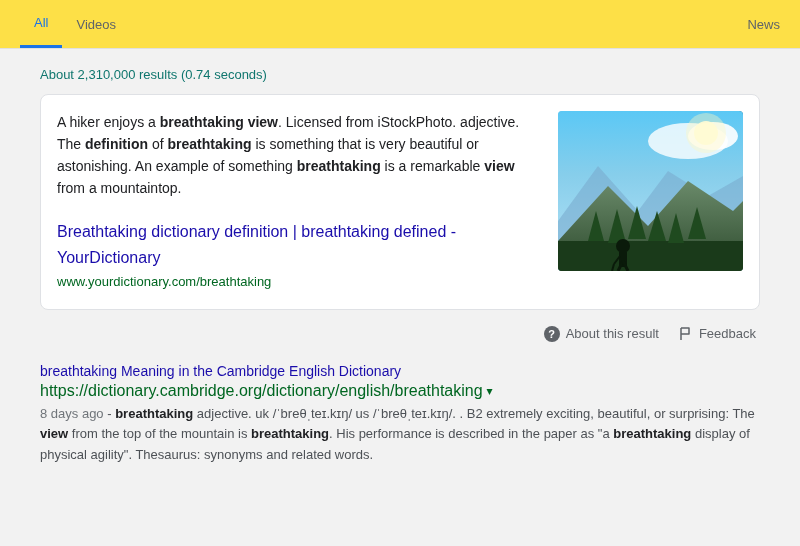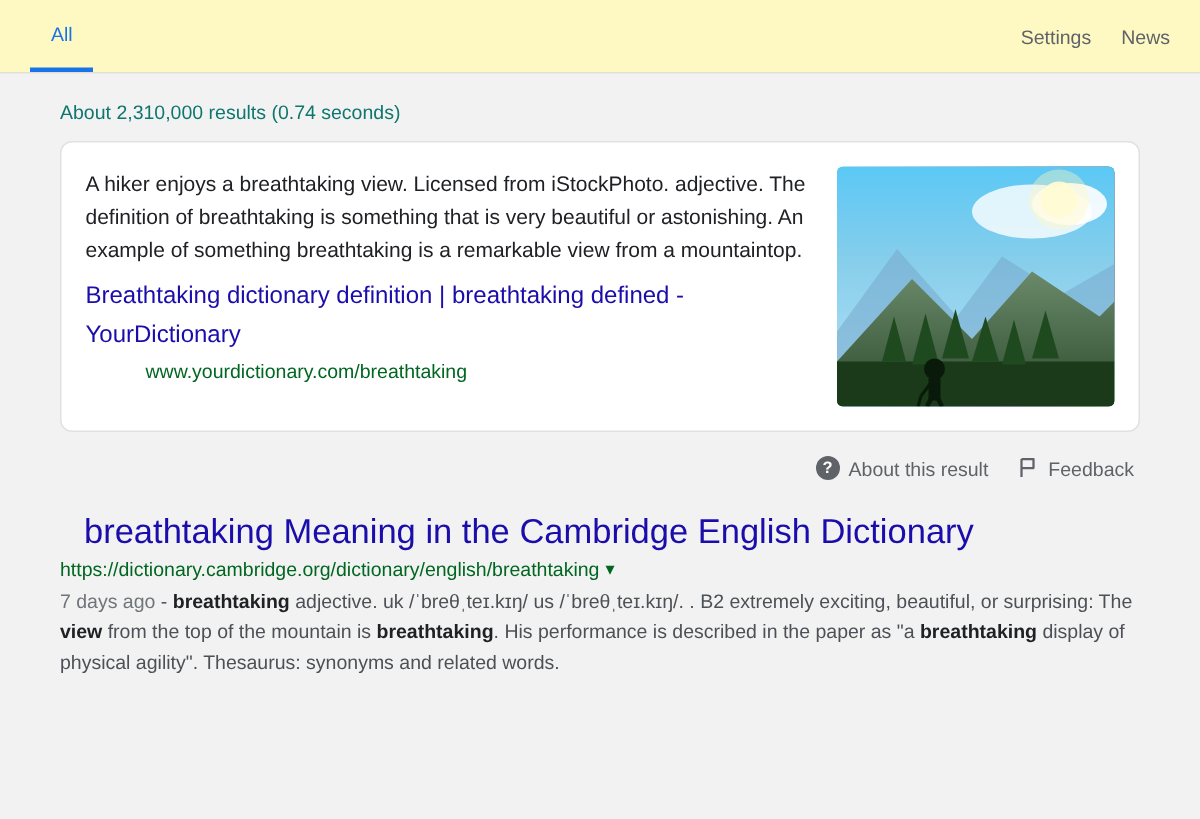--- a/index.html
+++ b/index.html
@@ -5,21 +5,21 @@
     * { margin: 0; padding: 0; box-sizing: border-box; }
     body {
       font-family: Arial, sans-serif;
       background: #f2f2f2;
       font-size: 14px;
       color: #212121;
     }
 
     
     .top-nav {
-      background: #fef9c3;
+      background: #fde047;
       border-bottom: 1px solid #e0e0e0;
       display: flex;
       align-items: center;
       padding: 0 20px;
       height: 49px;
       position: relative;
     }
     .nav-items {
       display: flex;
       align-items: center;
@@ -82,44 +82,43 @@
       display: flex;
       gap: 16px;
     }
     .featured-text {
       flex: 1;
       font-size: 14px;
       line-height: 1.58;
       color: #202124;
     }
     .featured-text b {
-      font-weight: 400;
+      font-weight: 700;
     }
     .featured-image {
       width: 185px;
       height: 160px;
       border-radius: 4px;
       background: linear-gradient(135deg, #87CEEB 0%, #5ba3c9 20%, #2d7d9a 40%, #1a5276 60%, #0d3b47 80%, #1a4a1a 90%, #2d5a1b 100%);
       flex-shrink: 0;
       position: relative;
       overflow: hidden;
     }
     
     .featured-link {
       display: block;
-      margin-top: 8px;
+      margin-top: 20px;
       color: #1a0dab;
       font-size: 16px;
       text-decoration: none;
     }
     .featured-url {
       color: #006621;
       font-size: 13px;
       margin-top: 2px;
-      margin-left: 40px;
     }
 
     
     .meta-row {
       display: flex;
       justify-content: flex-end;
       align-items: center;
       gap: 20px;
       padding: 8px 4px 12px 4px;
       font-size: 13px;
@@ -151,36 +150,35 @@
       position: relative;
       flex-shrink: 0;
     }
 
     
     .result-item {
       background: transparent;
       padding: 8px 0 12px 0;
     }
     .result-title {
-      font-size: 23px;
+      font-size: 14px;
       color: #1a0dab;
       text-decoration: none;
       line-height: 1.3;
       cursor: pointer;
-      margin-left: 16px;
     }
     .result-url-row {
       display: flex;
       align-items: center;
       gap: 4px;
       margin: 2px 0 4px 0;
     }
     .result-url {
       color: #006621;
-      font-size: 13px;
+      font-size: 16px;
     }
     .result-url-arrow {
       color: #006621;
       font-size: 12px;
     }
     .result-snippet {
       font-size: 13px;
       color: #4d5156;
       line-height: 1.58;
     }
@@ -188,23 +186,23 @@
     .result-date {
       color: #70757a;
     }
   </style>
 </head>
 <body>
 
 <div class="top-nav">
   <div class="nav-items">
     <a class="nav-item active">All</a>
+    <a class="nav-item">Videos</a>
   </div>
   <div class="nav-right">
-    <span class="nav-right-item">Settings</span>
     <span class="nav-right-item">News</span>
   </div>
 </div>
 
 <div class="results-area">
   <div class="results-count">About 2,310,000 results (0.74 seconds)</div>
 
   <div class="featured-card">
     <div class="featured-text">
       <p>A hiker enjoys a <b>breathtaking view</b>. Licensed from iStockPhoto. adjective. The <b>definition</b> of <b>breathtaking</b> is something that is very beautiful or astonishing. An example of something <b>breathtaking</b> is a remarkable <b>view</b> from a mountaintop.</p>
@@ -271,17 +269,17 @@
     </div>
   </div>
 
   <div class="result-item">
     <a class="result-title">breathtaking Meaning in the Cambridge English Dictionary</a>
     <div class="result-url-row">
       <span class="result-url">https://dictionary.cambridge.org/dictionary/english/breathtaking</span>
       <span class="result-url-arrow">▾</span>
     </div>
     <div class="result-snippet">
-      <span class="result-date">7 days ago</span>
+      <span class="result-date">8 days ago</span>
       - <b>breathtaking</b> adjective. uk /ˈbreθˌteɪ.kɪŋ/ us /ˈbreθˌteɪ.kɪŋ/. . B2 extremely exciting, beautiful, or surprising: The <b>view</b> from the top of the mountain is <b>breathtaking</b>. His performance is described in the paper as "a <b>breathtaking</b> display of physical agility". Thesaurus: synonyms and related words.
     </div>
   </div>
 </div>
 
 </body></html>

